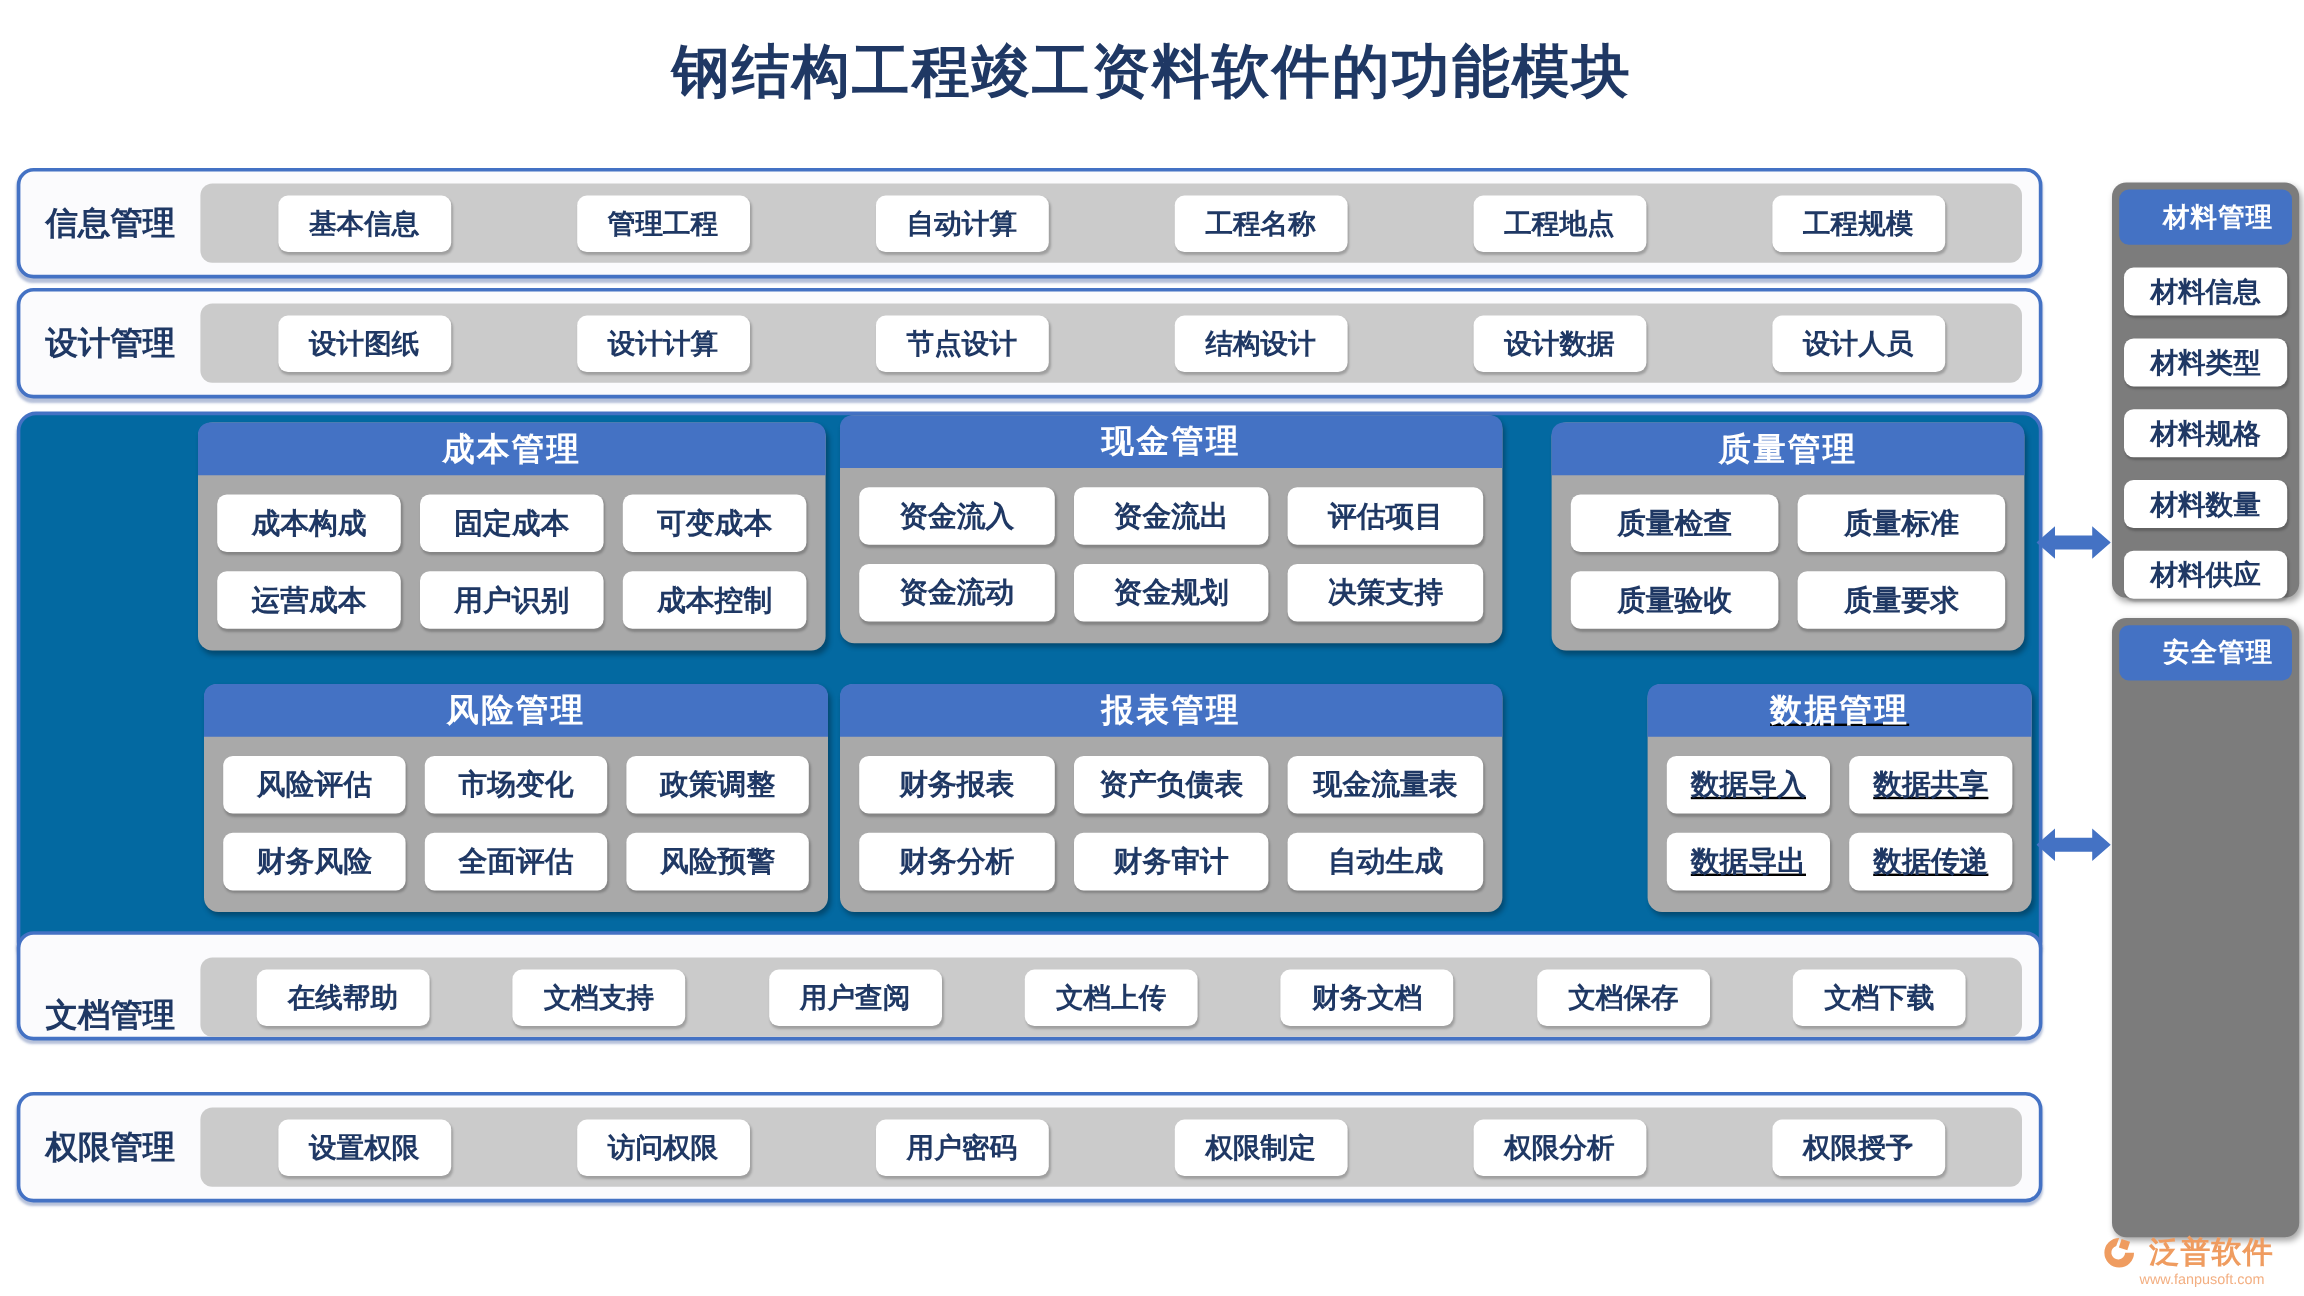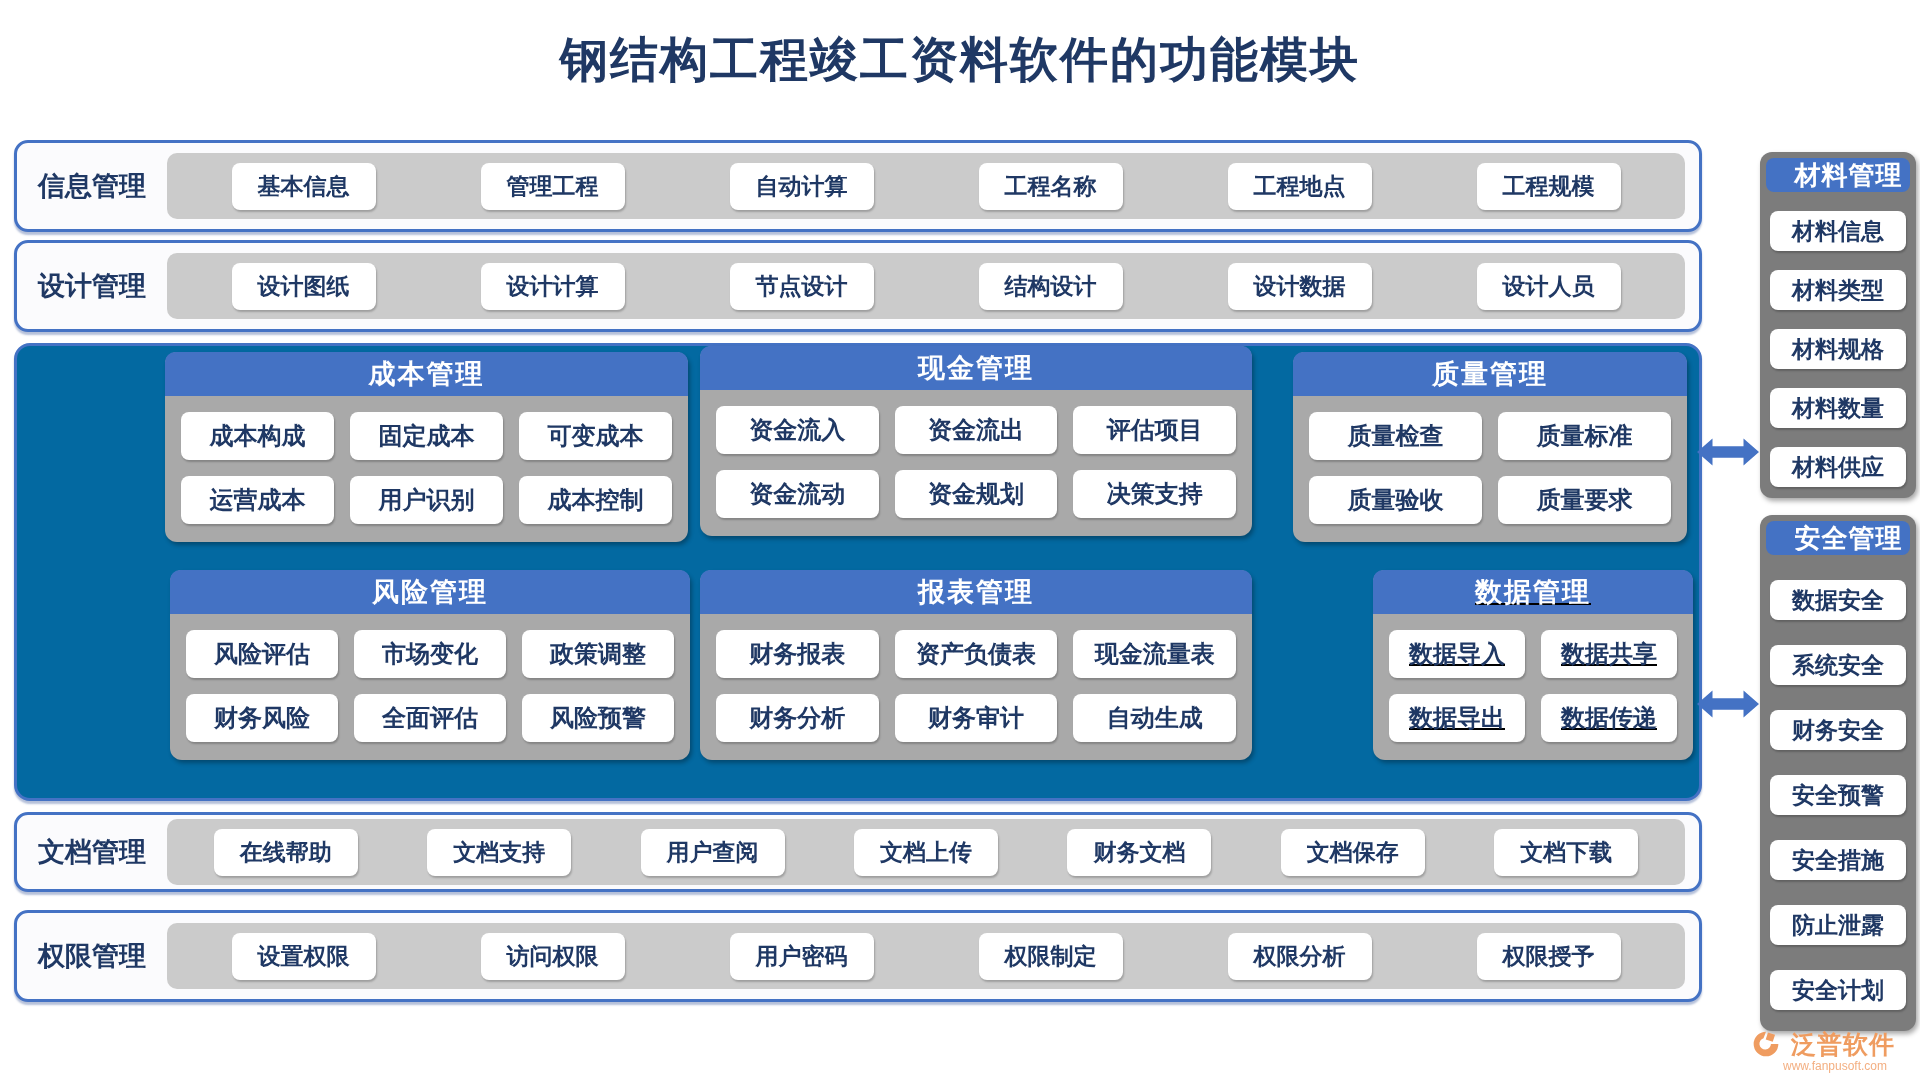--- a/index.html
+++ b/index.html
@@ -53,22 +53,22 @@
   .block-body.cols2{grid-template-columns:repeat(2,1fr);}
   .block-body .chip{
     padding:8px 10px;text-align:center;font-size:24px;
   }
   
   .side-panel{
     position:absolute;left:1760px;width:156px;background:var(--panel-gray,#7C7C7C);
     border-radius:12px;box-shadow:2px 3px 5px rgba(0,0,0,.35);box-sizing:border-box;
   }
   .side-header{
-    margin:6px 6px 0;height:34px;background:var(--accent,#4472C4);border-radius:8px;
-    color:#fff;font-size:26px;font-weight:bold;
+    margin:6px 6px 0;height:46px;background:var(--accent,#4472C4);border-radius:8px;
+    color:#fff;font-size:22px;font-weight:bold;
     display:flex;align-items:center;justify-content:center;letter-spacing:1px;padding-left:21px;
   }
   .side-list .chip{
     display:flex;align-items:center;justify-content:center;
     height:40px;margin:0 10px;padding:0;font-size:23px;border-radius:8px;
   }
   #panel-material .side-list .chip{margin-top:19px;}
   #panel-safety .side-list .chip{margin-top:25px;}
   
   .double-arrow{position:absolute;width:62px;height:40px;}
@@ -178,21 +178,21 @@
       <div class="block-body cols2">
           <div class="chip">数据导入</div>
           <div class="chip">数据共享</div>
           <div class="chip">数据导出</div>
           <div class="chip">数据传递</div>
         </div>
     </div>
 
   </div>
 
-  <div class="band" style="top:812px;height:80px;">
+  <div class="band" style="top:776px;height:91px;align-items:flex-end;">
     <div class="band-label">文档管理</div>
     <div class="band-tray">
         <div class="chip">在线帮助</div>
         <div class="chip">文档支持</div>
         <div class="chip">用户查阅</div>
         <div class="chip">文档上传</div>
         <div class="chip">财务文档</div>
         <div class="chip">文档保存</div>
         <div class="chip">文档下载</div>
       </div>
@@ -216,29 +216,20 @@
         <div class="chip">材料信息</div>
         <div class="chip">材料类型</div>
         <div class="chip">材料规格</div>
         <div class="chip">材料数量</div>
         <div class="chip">材料供应</div>
       </div>
   </div>
 
   <div class="side-panel" id="panel-safety" style="top:515px;height:516px;">
     <div class="side-header">安全管理</div>
-    <div class="side-list">
-        <div class="chip">数据安全</div>
-        <div class="chip">系统安全</div>
-        <div class="chip">财务安全</div>
-        <div class="chip">安全预警</div>
-        <div class="chip">安全措施</div>
-        <div class="chip">防止泄露</div>
-        <div class="chip">安全计划</div>
-      </div>
   </div>
 
   <div class="double-arrow" style="left:1697px;top:432px;">
     <svg viewBox="0 0 64 32">
         <path d="M0 16 L16 2 L16 10 L48 10 L48 2 L64 16 L48 30 L48 22 L16 22 L16 30 Z" fill="#4472C4"></path>
       </svg>
   </div>
   <div class="double-arrow" style="left:1697px;top:684px;">
     <svg viewBox="0 0 64 32">
         <path d="M0 16 L16 2 L16 10 L48 10 L48 2 L64 16 L48 30 L48 22 L16 22 L16 30 Z" fill="#4472C4"></path>

